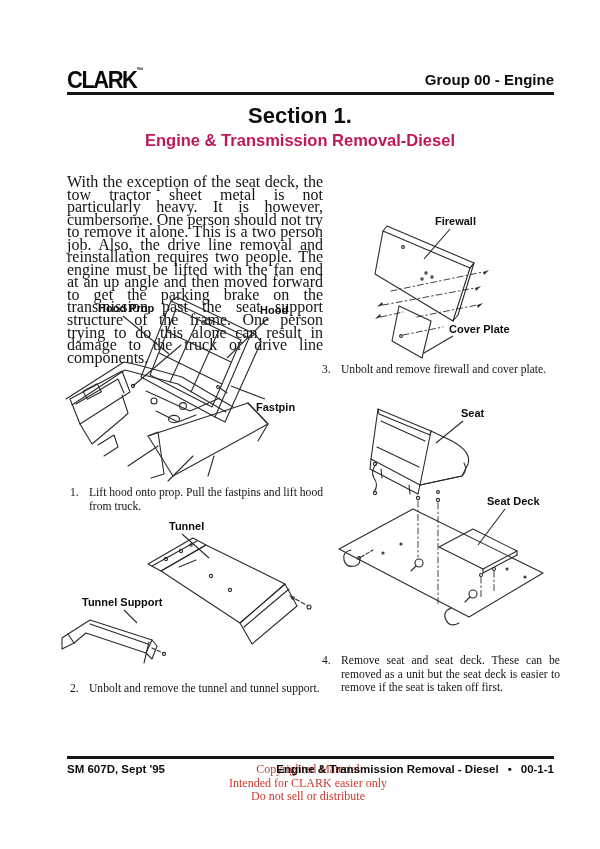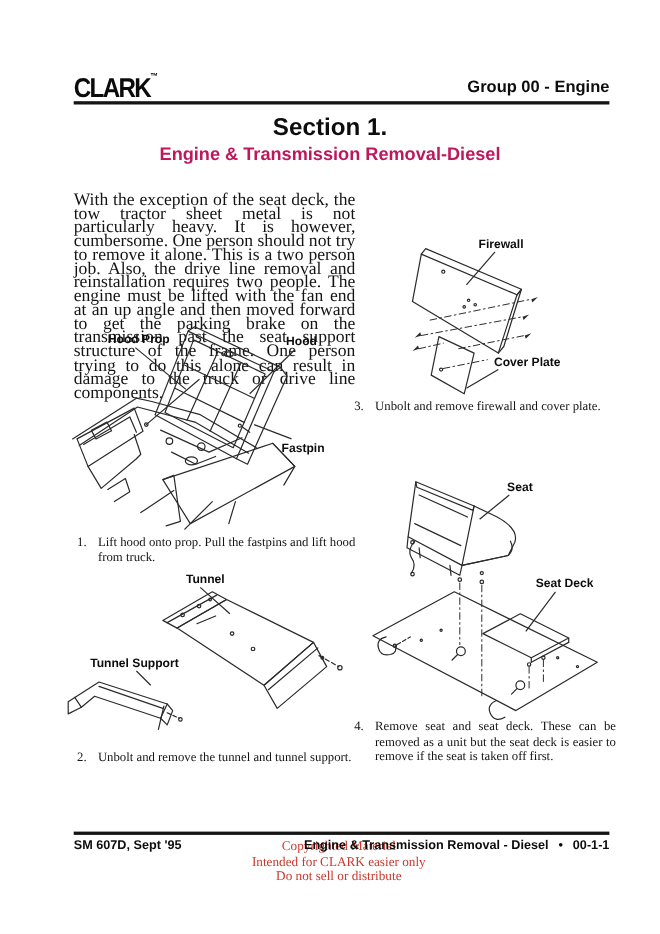--- a/index.html
+++ b/index.html
@@ -40,21 +40,21 @@
   .step .txt { flex:1; text-align:justify; }
   #step1 { left:70px;  top:486px; width:253px; }
   #step2 { left:70px;  top:682px; width:253px; }
   #step3 { left:322px; top:363px; width:236px; }
   #step4 { left:322px; top:654px; width:238px; }
   
   .fig { position:absolute; }
   #fig-hood     { left:62px;  top:295px; }
   #fig-tunnel   { left:60px;  top:516px; }
   #fig-firewall { left:323px; top:211px; }
-  #fig-seat     { left:321px; top:426px;text-align:right; }
+  #fig-seat     { left:321px; top:397px;text-align:right; }
   .fig svg text {
     font-family:"Liberation Sans", sans-serif; font-size:11px; font-weight:bold; fill:#0d0d0d;
   }
   .lineart { stroke:#2b2b2b; stroke-width:1.1; fill:none; stroke-linejoin:round; stroke-linecap:round; }
   .leader  { stroke:#2b2b2b; stroke-width:1.1; fill:none; }
   .dashdot { stroke:#2b2b2b; stroke-width:0.9; fill:none; stroke-dasharray:6 3 1.5 3; }
   
   .footer-rule { position:absolute; left:67px; right:46px; top:756px; height:2.5px; background:#151515; z-index:3; }
   .footer-left {
     position:absolute; left:67px; top:763px; font-weight:bold; font-size:11.5px; color:#0d0d0d; z-index:3;

